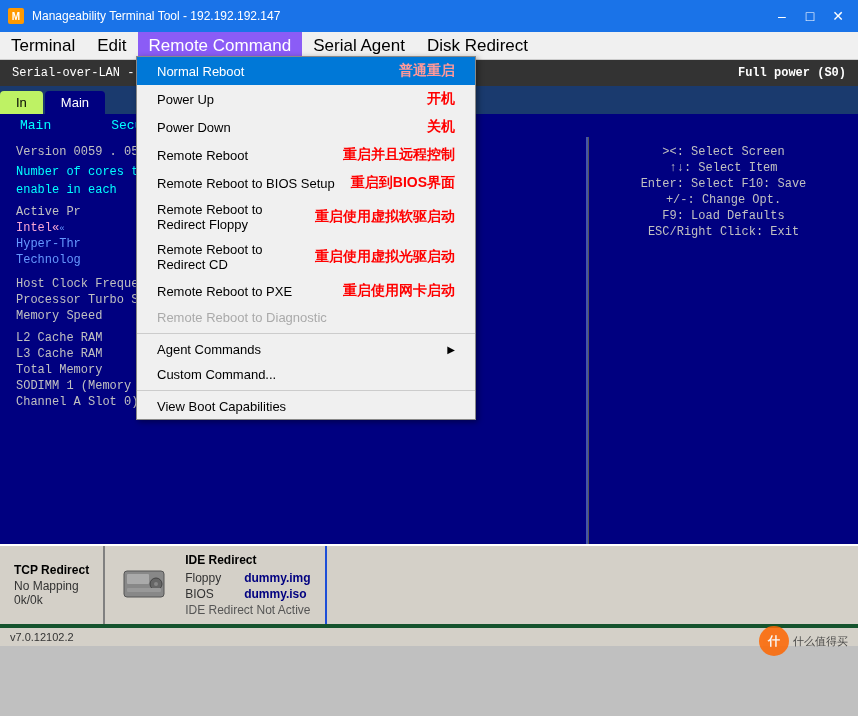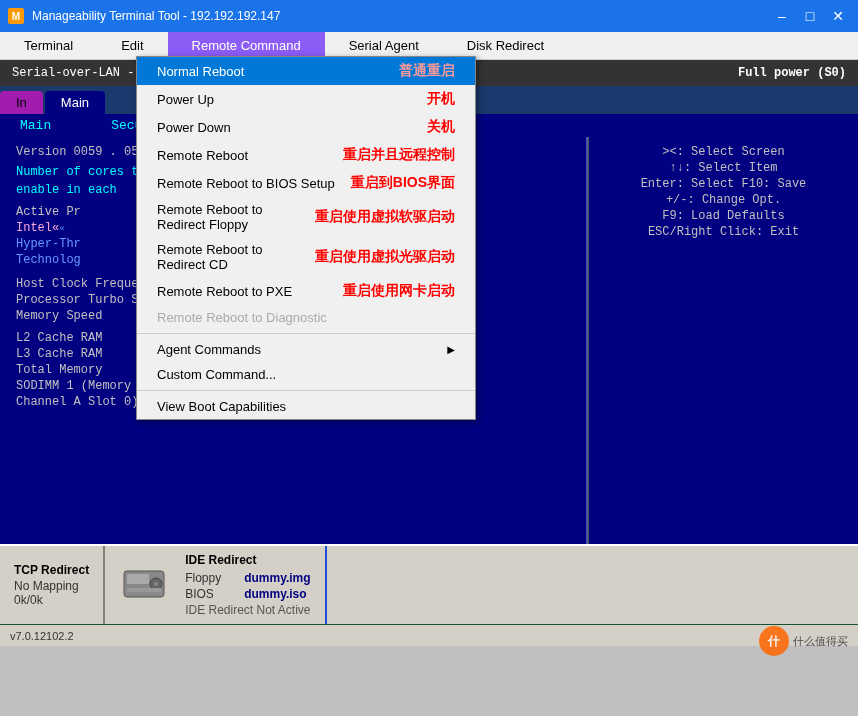--- a/index.html
+++ b/index.html
@@ -58,23 +58,23 @@
 
     
     .menu-bar {
       background: #f0f0f0;
       height: 28px;
       display: flex;
       align-items: center;
       border-bottom: 1px solid #ccc;
     }
     .menu-item {
-      padding: 4px 24px;
+      padding: 4px 11px;
       cursor: pointer;
-      font-size: 13px;
+      font-size: 17px;
       height: 100%;
       display: flex;
       align-items: center;
     }
     .menu-item.active { background: #8b5cf6; }
 
     
     .status-top {
       background: #333;
       color: #fff;
@@ -92,21 +92,21 @@
 
     
     .tab-bar {
       background: #1a3a6e;
       display: flex;
       height: 28px;
       align-items: flex-end;
     }
     .tab {
       padding: 4px 16px;
-      background: #a21caf;
+      background: #bef264;
       border-top-left-radius: 4px;
       border-top-right-radius: 4px;
       font-size: 13px;
       cursor: pointer;
       margin-right: 2px;
       margin-top: 4px;
     }
     .tab.active { background: #000080; color: white; }
 
     
@@ -256,21 +256,21 @@
       display: flex;
       gap: 4px;
       margin-bottom: 2px;
     }
     .ide-label { width: 55px; color: #333; }
     .ide-value { color: #000080; font-weight: bold; }
 
     
     .version-bar {
       background: #d4d0c8;
-      border-top: 1px solid #14532d;
+      border-top: 4px solid #14532d;
       height: 22px;
       display: flex;
       align-items: center;
       padding: 0 10px;
       font-size: 11px;
       color: #333;
     }
 
     
     .watermark {

